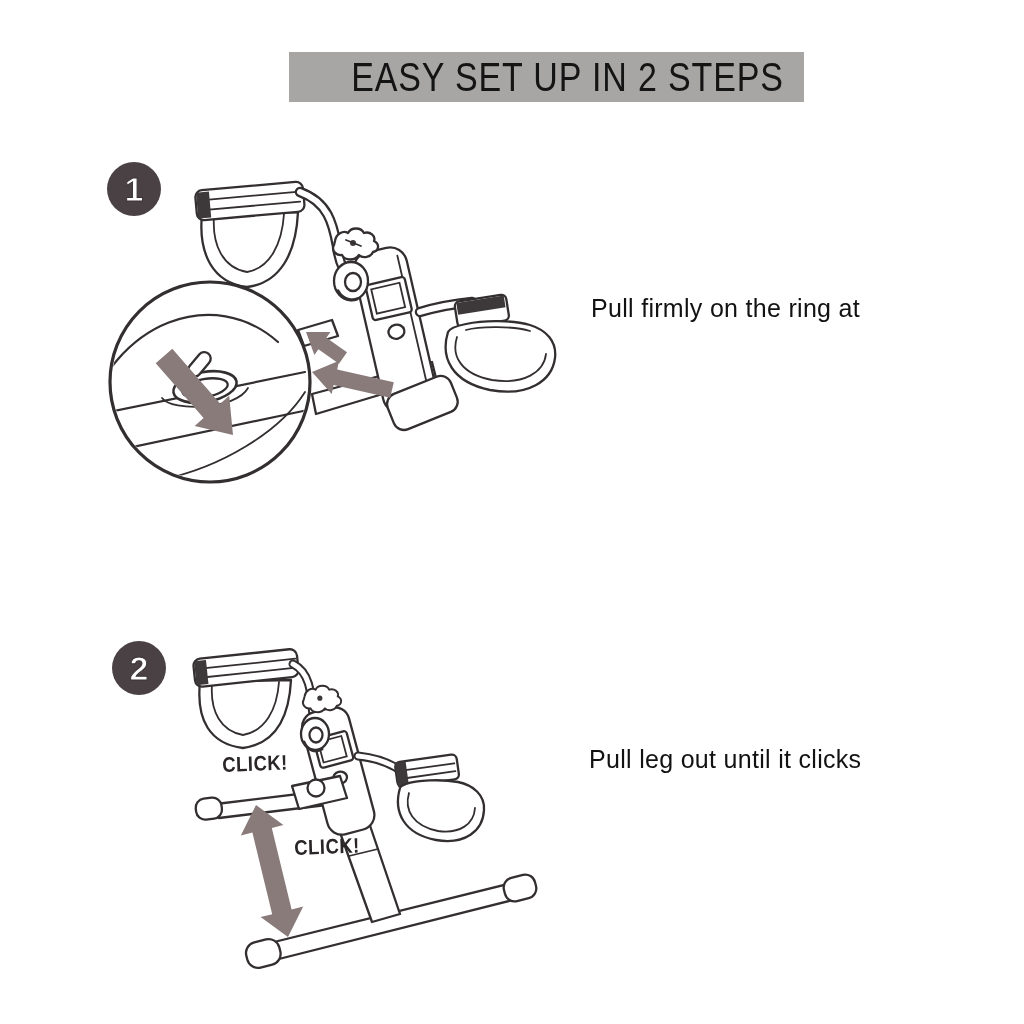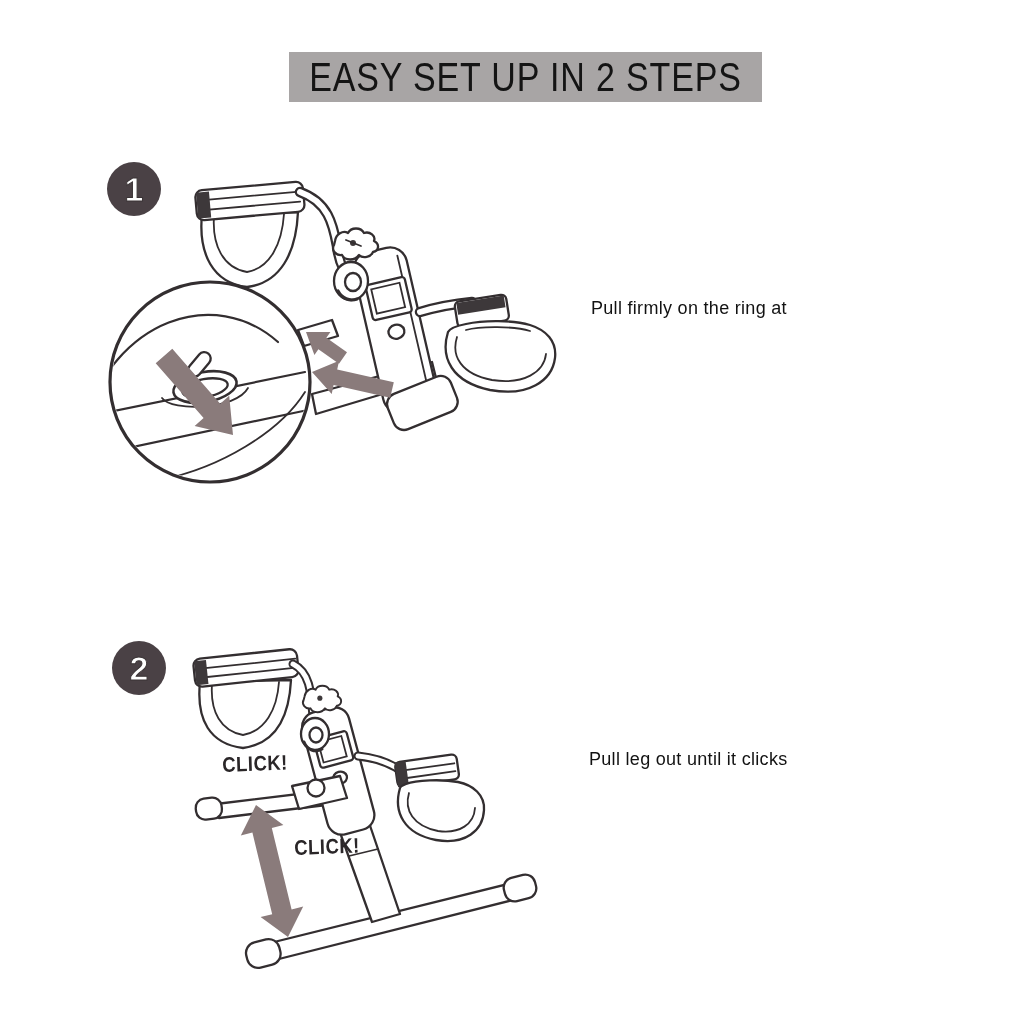--- a/index.html
+++ b/index.html
@@ -1,27 +1,27 @@
 <!DOCTYPE html>
 <html><head>
 <meta charset="utf-8">
 <style>
   html,body{margin:0;padding:0;background:#fff;}
   .page{position:relative;width:1024px;height:1024px;background:#ffffff;overflow:hidden;
         font-family:"Liberation Sans", sans-serif;color:#121212;}
   .banner{position:absolute;left:289px;top:52px;width:473px;height:50px;background:#a8a5a5;
-          display:flex;align-items:center;justify-content:center;}
+          display:flex;align-items:center;justify-content:center;padding-left:42px;}
   .banner span{font-size:40px;font-weight:400;color:#141414;letter-spacing:1px;
                transform:scaleX(.85);white-space:nowrap;}
   .badge{position:absolute;width:54px;height:54px;border-radius:50%;background:#4a4145;
          display:flex;align-items:center;justify-content:center;}
   .badge span{color:#ffffff;font-size:34px;font-weight:700;line-height:1;-webkit-text-stroke:1px #3a3335;}
   .badge1{left:107px;top:162px;}
   .badge2{left:112px;top:641px;}
-  .instr{position:absolute;font-size:18px;letter-spacing:.3px;line-height:45px;color:#121212;white-space:nowrap;}
+  .instr{position:absolute;font-size:25px;letter-spacing:.3px;line-height:45px;color:#121212;white-space:nowrap;}
   .instr1{left:591px;top:286px;}
   .instr2{left:589px;top:737px;}
   .click{position:absolute;font-size:21px;font-weight:700;color:#2a2628;letter-spacing:.5px;
          transform:scaleX(.88) rotate(-2deg);transform-origin:left top;white-space:nowrap;}
   .click1{left:222px;top:753px;}
   .click2{left:294px;top:836px;}
   .fig{position:absolute;}
   .fig1{left:100px;top:150px;}
   .fig2{left:100px;top:630px;}
   

